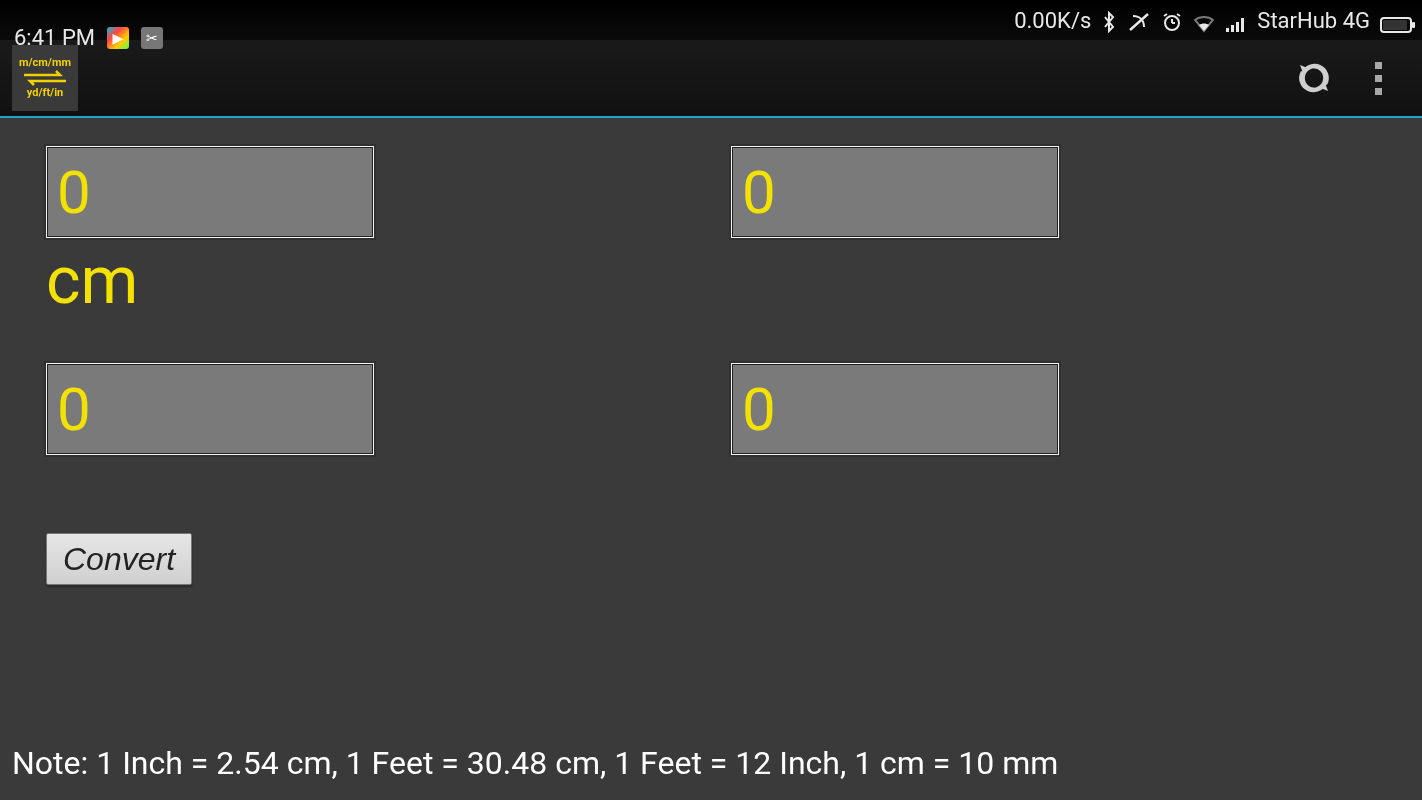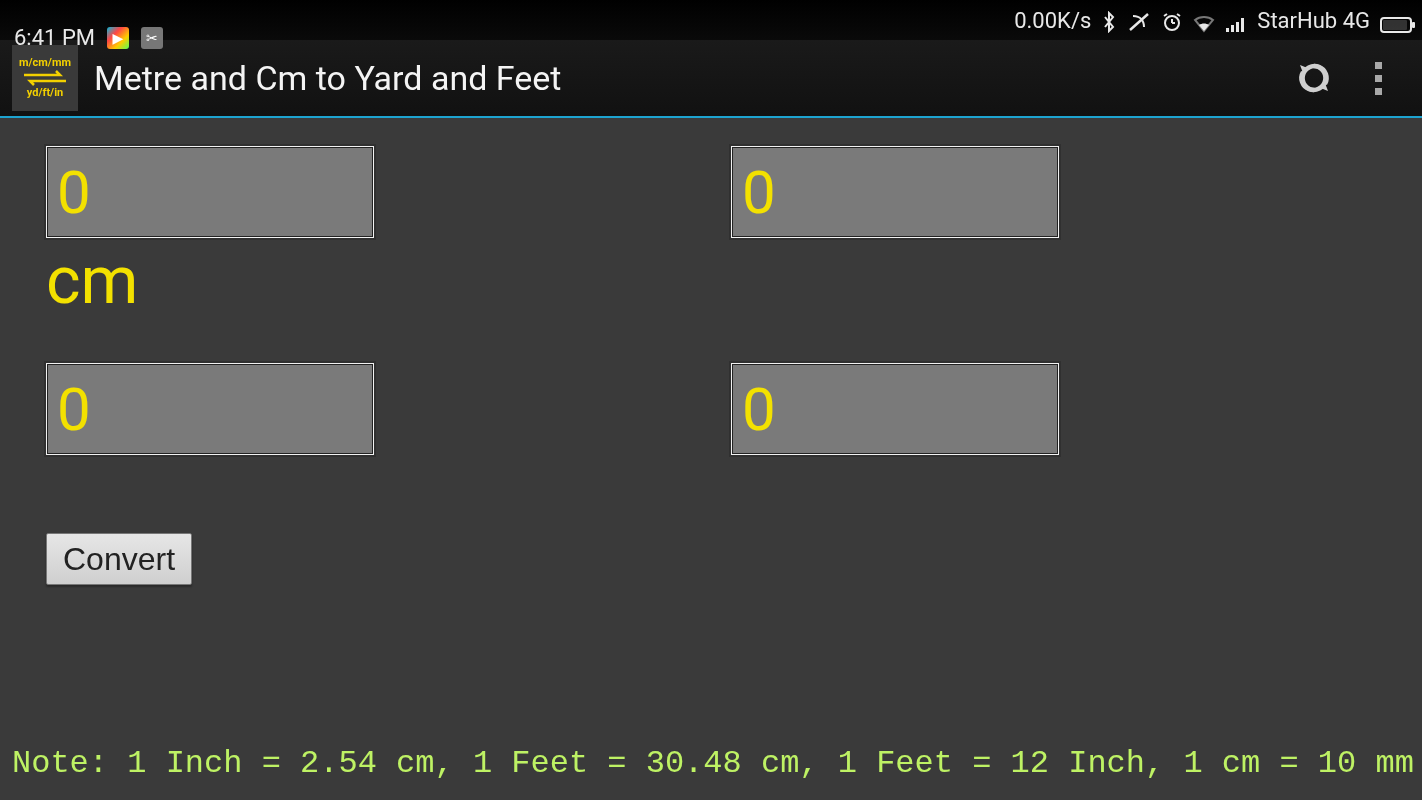--- a/index.html
+++ b/index.html
@@ -119,29 +119,29 @@
     width: 146px;
     height: 52px;
     background: linear-gradient(to bottom,#e6e6e6,#cfcfcf);
     border: 1px solid #777;
     border-radius: 2px;
     font-size: 32px;
     color: #222;
     cursor: pointer;
     display:flex; align-items:center; justify-content:center;
     box-shadow: 0 2px 2px rgba(0,0,0,0.3);
+    font-style: italic;
   }
 
   .note {
     position: absolute;
     left: 12px;
     bottom: 16px;
-    color: #bef264;
+    color: #ffffff;
     font-size: 32px;
-    font-family: Liberation Mono, monospace;
   }
 </style>
 </head>
 <body>
 
 <div class="status-bar">
   <div class="status-left">
     <span>6:41 PM</span>
     <span class="mini-icon play-icon">▶</span>
     <span class="mini-icon scissor-icon">✂</span>
@@ -194,21 +194,20 @@
 <div class="action-bar">
   <div class="app-icon">
     <div>m/cm/mm</div>
     <div class="arrow-line">
       <svg viewBox="0 0 50 16">
           <path d="M4 5 L40 5 L36 1 M46 11 L10 11 L14 15" stroke="#f3d000" stroke-width="2.5" fill="none"></path>
         </svg>
     </div>
     <div>yd/ft/in</div>
   </div>
-  <div class="app-title">Metre and Cm to Yard and Feet</div>
   <div class="action-spacer"></div>
   <div class="action-btn">
     <svg width="40" height="40" viewBox="0 0 40 40">
       <path d="M20 8 A12 12 0 1 1 9 14" stroke="#cfcfcf" stroke-width="4.5" fill="none"></path>
       <path d="M6 7 L9 15 L16 11 Z" fill="#cfcfcf"></path>
       <path d="M20 32 A12 12 0 1 1 31 26" stroke="#cfcfcf" stroke-width="4.5" fill="none"></path>
       <path d="M34 33 L31 25 L24 29 Z" fill="#cfcfcf"></path>
     </svg>
   </div>
   <div class="action-btn">

